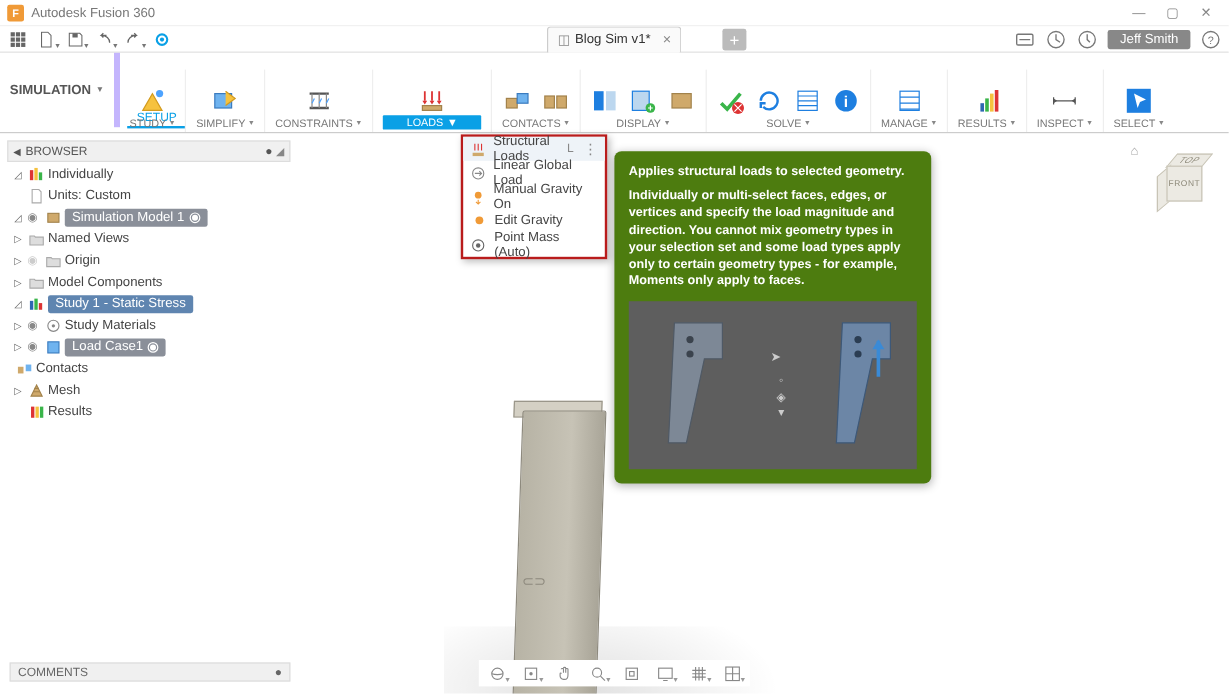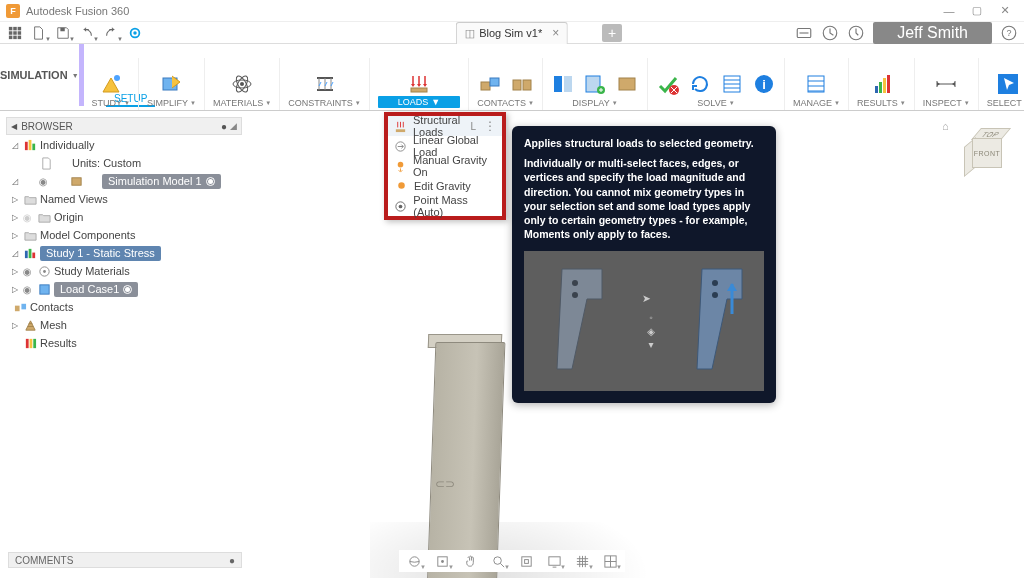--- a/index.html
+++ b/index.html
@@ -16,21 +16,21 @@
   .qat { height: 22px; background: #fff; display: flex; align-items: center; padding: 0 4px; border-bottom: 1px solid #ddd; position: relative; }
   .qat .q-btn { width: 22px; height: 18px; display: inline-flex; align-items: center; justify-content: center; color: #555; margin-right: 2px; position: relative; }
   .qat .q-btn svg { width: 14px; height: 14px; }
   .qat .caret { font-size: 6px; color: #777; position: absolute; right: -1px; bottom: 0; }
   .doc-tab { position: absolute; left: 50%; transform: translateX(-50%); display: flex; align-items: center; height: 22px; padding: 0 8px; border-top: 1px solid #ccc; border-left: 1px solid #ccc; border-right: 1px solid #ccc; border-radius: 3px 3px 0 0; background: #fafafa; }
   .doc-tab .cube-icon { color: #888; margin-right: 4px; font-size: 11px; }
   .doc-tab .close { margin-left: 10px; color: #888; font-size: 12px; }
   .doc-tab-plus { position: absolute; left: calc(50% + 90px); width: 20px; height: 18px; background: #bbb; color: #fff; display: inline-flex; align-items: center; justify-content: center; font-size: 14px; border-radius: 2px; }
   .top-right-icons { position: absolute; right: 6px; display: flex; align-items: center; gap: 8px; }
   .top-right-icons .tr-icon { width: 18px; height: 18px; display: inline-flex; align-items: center; justify-content: center; color: #666; }
-  .user-chip { background: #888; color: #fff; padding: 2px 24px; border-radius: 2px; font-size: 16px; }
+  .user-chip { background: #888; color: #fff; padding: 2px 10px; border-radius: 2px; font-size: 11px; }
 
   
   .ribbon-row { height: 67px; background: #fff; border-bottom: 1px solid #ccc; display: flex; }
   .workspace { width: 100px; height: 62px; border-right: 5px solid #c4b5fd; display: flex; align-items: center; justify-content: center; font-size: 11px; font-weight: bold; color: #555; position: relative; }
   .workspace .caret2 { font-size: 7px; margin-left: 4px; color: #777; }
   .setup-tab { position: absolute; top: 0; left: 106px; font-size: 10px; color: #0aa0e6; padding: 0 8px; height: 14px; line-height: 14px; margin-top: 48px; }
   .setup-tab::after { content:""; position: absolute; left:0; right:0; bottom:-1px; height:2px; background:#0aa0e6; }
 
   .ribbon-groups { display: flex; height: 100%; position: relative; flex: 1; padding-top: 14px; }
   .group { border-right: 1px solid #eee; display: flex; flex-direction: column; align-items: center; justify-content: flex-end; padding: 0 8px 2px; height: 100%; position: relative; }
@@ -45,47 +45,47 @@
   .browser-bar { position: absolute; top: 117px; left: 6px; width: 236px; height: 18px; background: #f0f0f0; border: 1px solid #ddd; display: flex; align-items: center; padding: 0 4px; font-size: 10px; color: #555; }
   .browser-bar .coll { font-size: 8px; margin-right: 4px; }
   .browser-bar .dot { margin-left: auto; margin-right: 3px; }
 
   .tree { position: absolute; top: 136px; left: 6px; width: 236px; font-size: 11px; color: #444; }
   .tree .row { display: flex; align-items: center; height: 18px; padding-left: 4px; white-space: nowrap; }
   .tree .tw { width: 10px; font-size: 8px; color: #666; display: inline-block; text-align: center; }
   .tree .ic { width: 16px; height: 14px; display: inline-flex; align-items: center; justify-content: center; margin: 0 2px; }
   .tree .ic svg { width: 13px; height: 13px; }
   .tree .eye { width: 14px; display: inline-flex; align-items: center; justify-content: center; color: #888; font-size: 10px; }
-  .pad1 { padding-left: 14px; gap: 16px; }
+  .pad1 { padding-left: 14px; }
   .pad2 { padding-left: 28px; }
   .pad3 { padding-left: 42px; }
   .pad4 { padding-left: 56px; }
   .pill { background: #8a8f99; color: #fff; border-radius: 2px; padding: 1px 6px; display: inline-flex; align-items: center; gap: 4px; height: 15px; }
   .pill.blue { background: #5f85b0; }
   .pill .radio { width: 9px; height: 9px; border: 1px solid #fff; border-radius: 50%; display: inline-block; position: relative; }
   .pill .radio.on::after { content:""; position:absolute; inset:1px; border-radius:50%; background:#fff; }
 
   
   .canvas { position: absolute; top: 112px; left: 0; right: 0; bottom: 0; background: #fff; z-index: -1; }
   .part { position: absolute; left: 430px; top: 230px; width: 70px; height: 310px; background: linear-gradient(90deg,#b7b3a5 0%, #c7c3b6 60%, #a9a598 100%); border: 1px solid #8e8a7e; border-radius: 2px; transform: skewX(-2deg); }
   .part-top { position: absolute; left: 428px; top: 222px; width: 74px; height: 14px; background: #d4d0c4; border: 1px solid #9a968a; transform: skewX(-2deg); }
   .shadow { position: absolute; left: 370px; top: 410px; width: 280px; height: 130px; background: radial-gradient(ellipse at 40% 40%, rgba(0,0,0,0.12), rgba(0,0,0,0) 70%); }
   .part-hint { position: absolute; left: 435px; top: 365px; color: #8e8a7e; font-size: 12px; }
 
   
-  .menu { position: absolute; top: 112px; left: 384px; width: 122px; background: #fff; border: 4px solid #b91c1c; box-shadow: 2px 2px 6px rgba(0,0,0,0.25); z-index: 30; }
+  .menu { position: absolute; top: 112px; left: 384px; width: 122px; background: #fff; border: 2px solid #b91c1c; box-shadow: 2px 2px 6px rgba(0,0,0,0.25); z-index: 30; }
   .menu .mi { height: 20px; display: flex; align-items: center; padding: 0 6px; gap: 6px; font-size: 11px; color: #444; }
   .menu .mi.sel { background: #eef3f8; }
   .menu .mi .mi-ic { width: 14px; height: 14px; display: inline-flex; align-items: center; justify-content: center; }
   .menu .mi .mi-ic svg { width: 13px; height: 13px; }
   .menu .mi .kb { margin-left: auto; color: #888; font-size: 10px; }
   .menu .mi .dots { color: #888; font-size: 12px; margin-left: 2px; }
 
   
-  .tip { position: absolute; top: 126px; left: 512px; width: 264px; background: #0f172a; color: #e9e9e9; border-radius: 6px; padding: 10px 12px 12px; font-size: 10.5px; line-height: 1.35; z-index: 25; box-shadow: 0 2px 8px rgba(0,0,0,0.3); }
+  .tip { position: absolute; top: 126px; left: 512px; width: 264px; background: #4d7c0f; color: #e9e9e9; border-radius: 6px; padding: 10px 12px 12px; font-size: 10.5px; line-height: 1.35; z-index: 25; box-shadow: 0 2px 8px rgba(0,0,0,0.3); }
   .tip b { color: #fff; font-weight: 600; }
   .tip .preview { margin-top: 10px; height: 140px; position: relative; background: #5e5e5e; }
   .bracket { position: absolute; width: 80px; height: 120px; }
   .bracket svg { width: 100%; height: 100%; }
 
   
   .viewcube { position: absolute; top: 124px; right: 16px; width: 50px; height: 50px; }
   .viewcube .face { position: absolute; background: #eceae3; border: 1px solid #c8c4b6; font-size: 7px; color: #8c8878; display: flex; align-items: center; justify-content: center; letter-spacing: 0.5px; }
   .viewcube .front { left: 14px; top: 14px; width: 30px; height: 30px; }
   .viewcube .top { left: 18px; top: 4px; width: 30px; height: 12px; transform: skewX(-40deg); }
@@ -228,38 +228,20 @@
               <path d="M12 4l8 6-8 6" fill="#f6c23e" stroke="#d39b1f"></path>
             </svg>
           </span>
         </div>
       <span class="group-label">
           <span>SIMPLIFY</span>
           <span class="caret3">▼</span>
         </span>
     </div>
 
-    <div class="group">
-      <div class="btns">
-          <span class="rb-icon">
-            <svg viewBox="0 0 24 24">
-              <circle cx="12" cy="12" r="2" fill="#555"></circle>
-              <g stroke="#555" fill="none">
-                <ellipse cx="12" cy="12" rx="9" ry="4"></ellipse>
-                <ellipse cx="12" cy="12" rx="9" ry="4" transform="rotate(60 12 12)"></ellipse>
-                <ellipse cx="12" cy="12" rx="9" ry="4" transform="rotate(-60 12 12)"></ellipse>
-              </g>
-            </svg>
-          </span>
-        </div>
-      <span class="group-label">
-          <span>MATERIALS</span>
-          <span class="caret3">▼</span>
-        </span>
-    </div>
 
     <div class="group">
       <div class="btns">
           <span class="rb-icon">
             <svg viewBox="0 0 24 24">
               <path d="M4 6h16M4 18h16" stroke="#555" stroke-width="2"></path>
               <path d="M6 6v12M12 6v12M18 6v12" stroke="#888"></path>
               <path d="M8 10l-2 4M14 10l-2 4M20 10l-2 4" stroke="#4da3ff"></path>
             </svg>
           </span>

